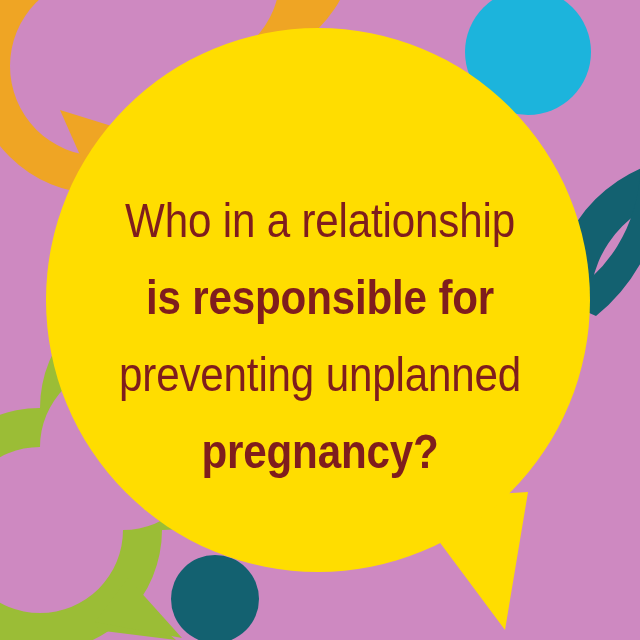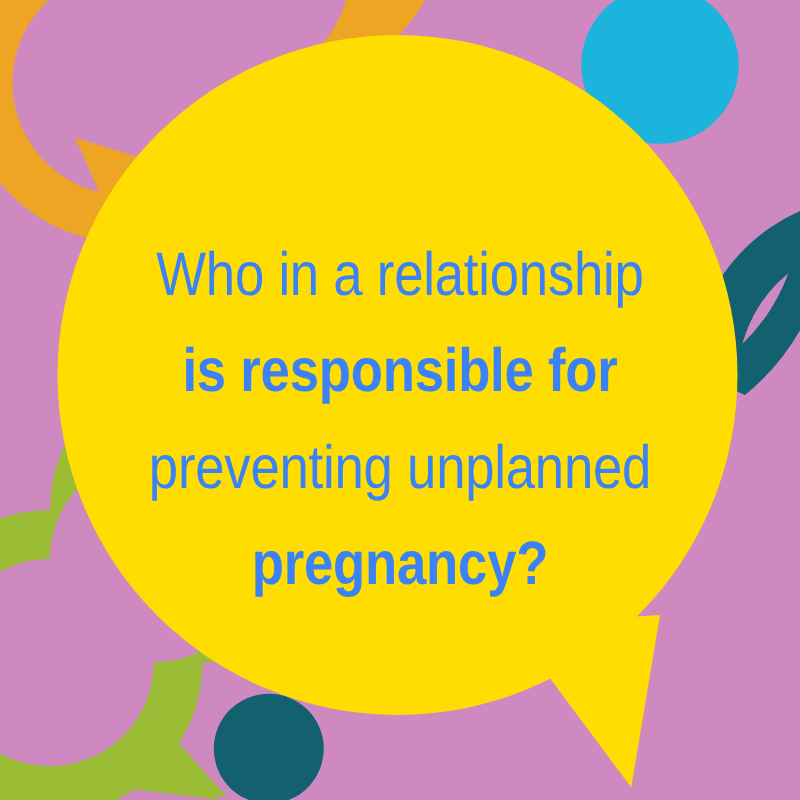--- a/index.html
+++ b/index.html
@@ -30,21 +30,21 @@
     display: flex;
     flex-direction: column;
     align-items: center;
     justify-content: flex-start;
     pointer-events: none;
   }
   .headline-block {
     margin-top: 182px;
     width: 540px;
     text-align: center;
-    color: #3b82f6;
+    color: #7f1d1d;
   }
   .hl-line {
     display: block;
     font-family: "Liberation Sans Narrow", "Liberation Sans", sans-serif;
     font-size: 49px;
     line-height: 77px;
     letter-spacing: -0.2px;
     white-space: nowrap;
     transform: scaleX(0.86);
     transform-origin: center center;

